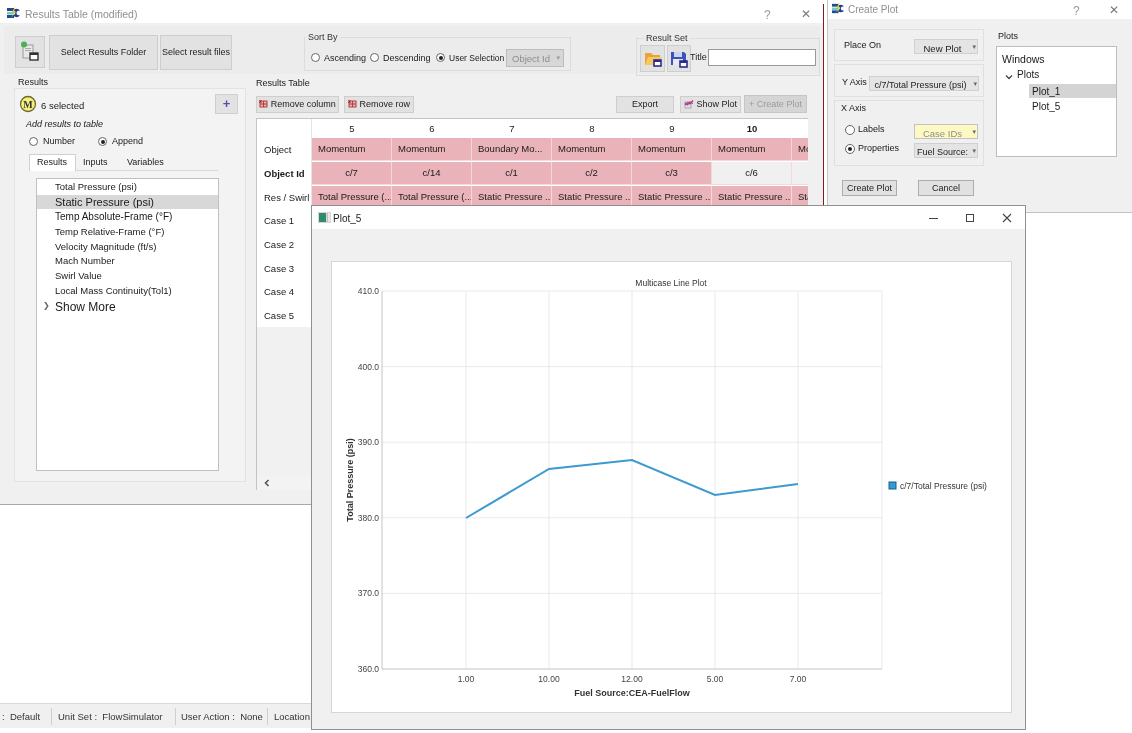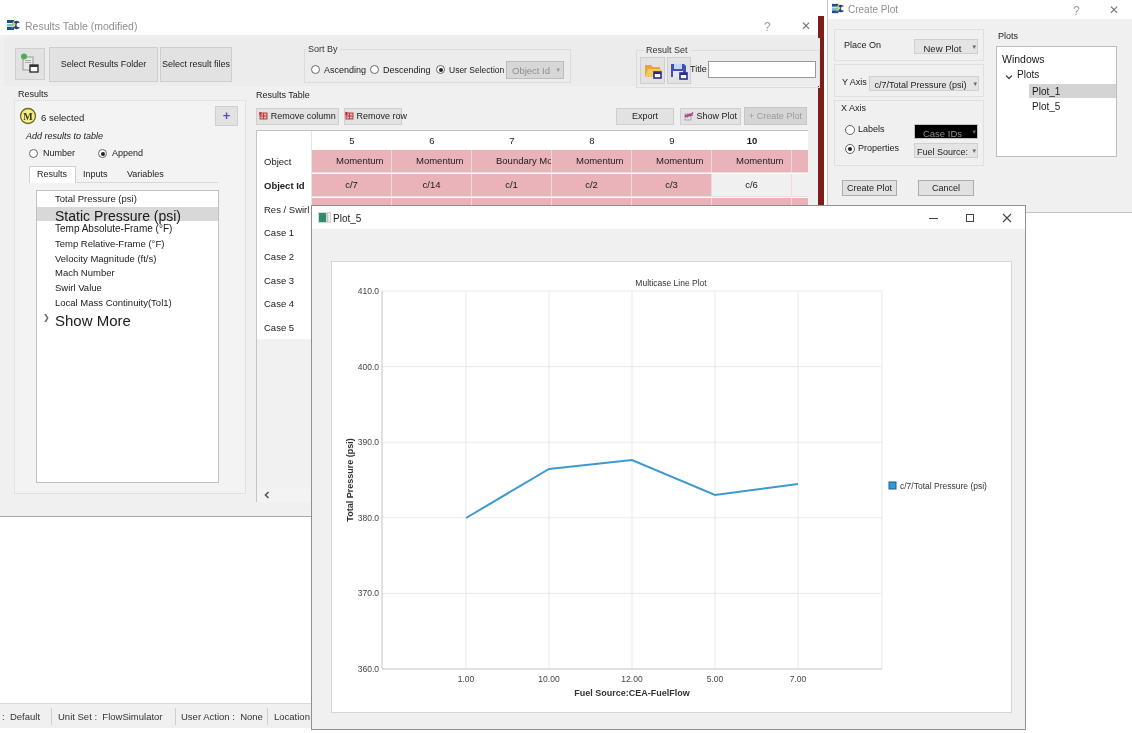--- a/index.html
+++ b/index.html
@@ -15,33 +15,33 @@
 .radio { position:absolute; width:9px; height:9px; border:1px solid #666;
   border-radius:50%; background:#fff; }
 .radio.sel::after { content:''; position:absolute; left:1.5px; top:1.5px;
   width:4px; height:4px; border-radius:50%; background:#222; }
 .lbl { position:absolute; font-size:9px; color:#1a1a1a; white-space:nowrap; }
 .s11 { font-size:9.5px; }
 .hnum { position:absolute; top:4px; width:80px; text-align:center; font-size:9.5px; color:#1a1a1a; }
 .rlab { position:absolute; left:7px; height:23px; line-height:23px; font-size:9.5px; color:#1a1a1a; }
 .prow { position:absolute; left:55px; display:flex; }
 .pc { width:80px; height:100%; background:#e9b3b9; border-right:1.5px solid #f3d8db;
-  font-size:9.5px; color:#1a1a1a; padding:5px 0 0 24px; overflow:hidden; white-space:nowrap; }
+  font-size:9.5px; color:#1a1a1a; padding:5px 0 0 6px; overflow:hidden; white-space:nowrap; }
 .pcc { text-align:center; padding-left:0; }
 .prow { border-bottom:1.5px solid #f3d8db; }
 .dd { position:absolute; height:15px; background:#e4e4e4; border:1px solid #d0d0d0; }
 .dd span { position:absolute; left:0; right:7px; top:2.5px; font-size:9.5px; color:#222; text-align:center; white-space:nowrap; overflow:hidden; }
 .dd i { position:absolute; right:1px; top:3px; font-size:7px; font-style:normal; color:#666; }
-.ddis { background:#000000; border-color:#c2c2c2; }
+.ddis { background:#fef9c3; border-color:#c2c2c2; }
 .ddis span { color:#8e8e8e; }
 </style>
 </head>
 <body>
 
-<div class="win" id="mainwin" style="left:0;top:16px;width:824px;height:501px;border-right:6px solid #7f1d1d;border-bottom:1px solid #a8a8a8;">
+<div class="win" id="mainwin" style="left:0;top:4px;width:824px;height:501px;border-right:1px solid #7f1d1d;border-bottom:1px solid #a8a8a8;">
   <div class="tb"></div>
   <svg class="abs" style="left:7px;top:2px;" width="14" height="14" viewBox="0 0 14 14">
     <rect x="0" y="2" width="7" height="3" fill="#1d4e89"></rect>
     <rect x="0" y="6" width="7" height="2.6" fill="#79c9c0"></rect>
     <rect x="0" y="9" width="7" height="3" fill="#1d4e89"></rect>
     <path d="M13 4.5 A5 5 0 0 0 6.5 4 L8.5 7 L6.5 10 A5 5 0 0 0 13 9.5 L10.5 9 A2.5 2.5 0 0 1 10.5 5 Z" fill="#1a3f8f"></path>
     <path d="M8.5 0 L5 6 L7 6.5 L4 12 L9 5.5 L7 5 Z" fill="#f0c929"></path>
   </svg>
   <div class="lbl" style="left:25px;top:4px;color:#8f8f8f;font-size:10.5px;">Results Table (modified)</div>
   <div class="lbl" style="left:764px;top:4px;color:#9a9a9a;font-size:12px;">?</div>
@@ -112,38 +112,38 @@
 
   <div class="abs" style="left:29px;top:150px;width:47px;height:17px;background:#fff;border:1px solid #d0d0d0;border-bottom:none;"></div>
   <div class="lbl" style="left:37px;top:153px;font-size:9px;">Results</div>
   <div class="lbl" style="left:83px;top:153px;font-size:9px;">Inputs</div>
   <div class="lbl" style="left:127px;top:153px;font-size:9px;">Variables</div>
   <div class="abs" style="left:76px;top:166px;width:142px;height:1px;background:#d8d8d8;"></div>
 
   <div class="abs" style="left:36px;top:174px;width:183px;height:293px;background:#fff;border:1px solid #c0c0c0;"></div>
   <div class="abs" style="left:37px;top:191px;width:181px;height:14px;background:#d8d8d8;"></div>
   <div class="lbl" style="left:55px;top:177px;font-size:9.5px;">Total Pressure (psi)</div>
-  <div class="lbl" style="left:55px;top:192px;font-size:14px;">Static Pressure (psi)</div>
+  <div class="lbl" style="left:55px;top:192px;font-size:11px;">Static Pressure (psi)</div>
   <div class="lbl" style="left:55px;top:207px;font-size:10px;">Temp Absolute-Frame (°F)</div>
   <div class="lbl" style="left:55px;top:222px;font-size:9.5px;">Temp Relative-Frame (°F)</div>
   <div class="lbl" style="left:55px;top:237px;font-size:9.5px;">Velocity Magnitude (ft/s)</div>
   <div class="lbl" style="left:55px;top:251px;font-size:9.5px;">Mach Number</div>
   <div class="lbl" style="left:55px;top:266px;font-size:9.5px;">Swirl Value</div>
   <div class="lbl" style="left:55px;top:281px;font-size:9.5px;">Local Mass Continuity(Tol1)</div>
   <div class="lbl" style="left:43px;top:297px;color:#666;font-size:8px;">❯</div>
-  <div class="lbl" style="left:55px;top:296px;font-size:15px;">Show More</div>
+  <div class="lbl" style="left:55px;top:296px;font-size:12px;">Show More</div>
 
   <div class="lbl" style="left:256px;top:74px;">Results Table</div>
   <div class="btn" style="left:256px;top:92px;width:83px;height:17px;line-height:15px;"><svg width="9" height="9" viewBox="0 0 9 9" style="vertical-align:-1px;">
         <rect x="1" y="2" width="7" height="6" fill="#e8b0b0" stroke="#b04040"></rect>
         <line x1="1" y1="5" x2="8" y2="5" stroke="#b04040"></line>
         <line x1="4.5" y1="2" x2="4.5" y2="8" stroke="#b04040"></line>
         <text x="0" y="4" font-size="5" fill="#c00" font-weight="bold">x</text>
       </svg> Remove column</div>
-  <div class="btn" style="left:344px;top:92px;width:58px;height:17px;line-height:15px;"><svg width="9" height="9" viewBox="0 0 9 9" style="vertical-align:-1px;">
+  <div class="btn" style="left:344px;top:92px;width:70px;height:17px;line-height:15px;"><svg width="9" height="9" viewBox="0 0 9 9" style="vertical-align:-1px;">
         <rect x="1" y="2" width="7" height="6" fill="#e8b0b0" stroke="#b04040"></rect>
         <line x1="1" y1="5" x2="8" y2="5" stroke="#b04040"></line>
         <line x1="4.5" y1="2" x2="4.5" y2="8" stroke="#b04040"></line>
         <text x="0" y="4" font-size="5" fill="#c00" font-weight="bold">x</text>
       </svg> Remove row</div>
   <div class="btn" style="left:616px;top:92px;width:58px;height:17px;line-height:15px;">Export</div>
   <div class="btn" style="left:680px;top:92px;width:61px;height:17px;line-height:15px;"><svg width="10" height="10" viewBox="0 0 10 10" style="vertical-align:-2px;">
         <rect x="1" y="3" width="6" height="6" fill="#e0e0e8" stroke="#9090b0" stroke-width="0.7"></rect>
         <path d="M1 6 L4 3.5 L6 5 L9 1.5" stroke="#8040a0" stroke-width="1.2" fill="none"></path>
         <path d="M1 4 L3.5 6 L6 3 L9 4.5" stroke="#d04060" stroke-width="1.2" fill="none"></path>

